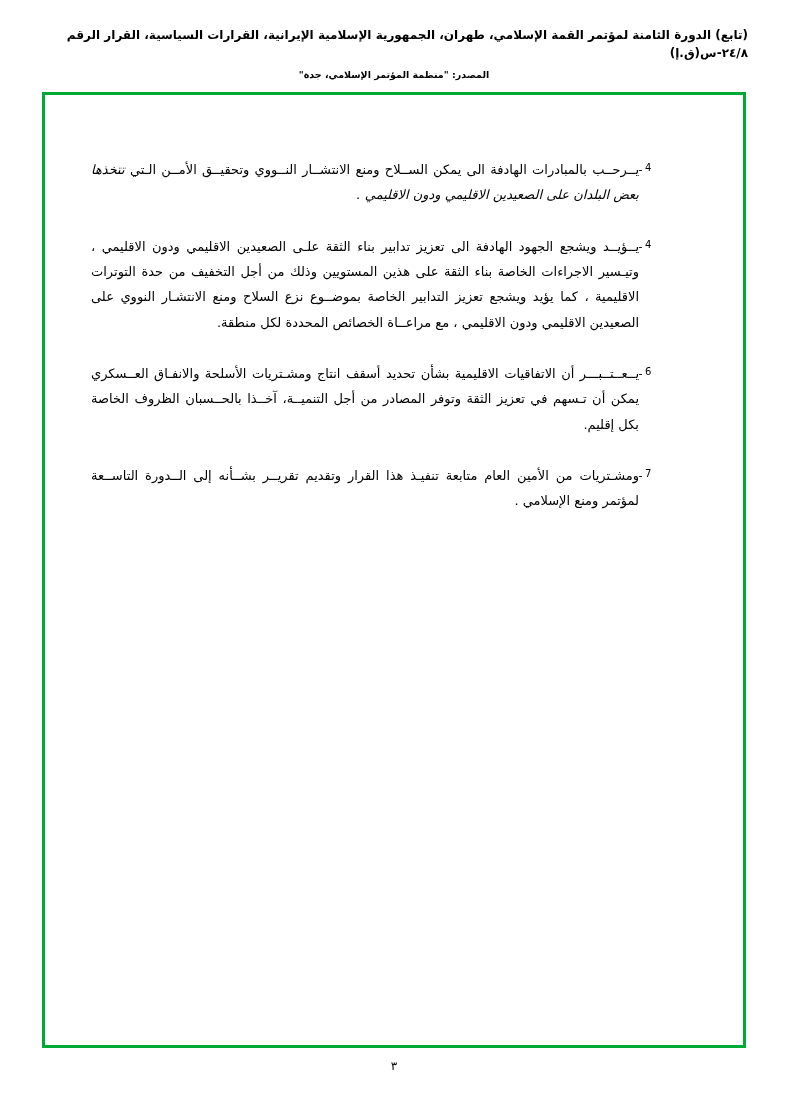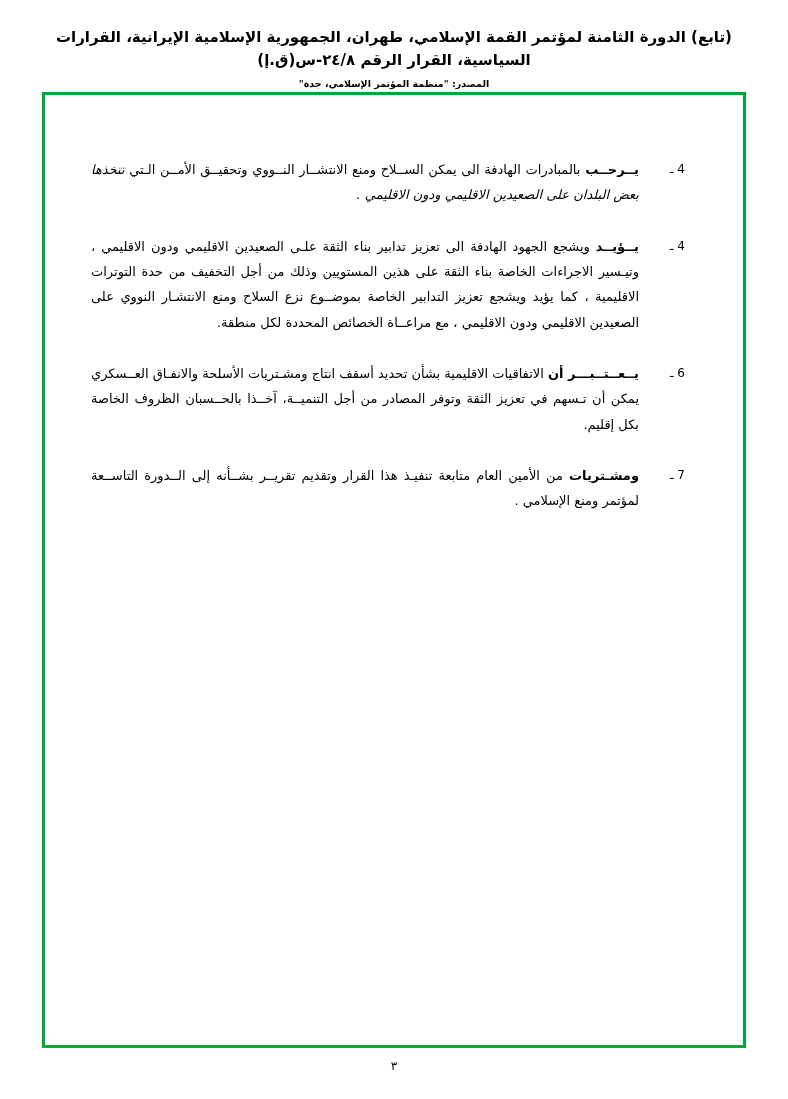--- a/index.html
+++ b/index.html
@@ -24,25 +24,26 @@
   
   .doc-header {
     position: absolute;
     top: 26px;
     left: 0;
     right: 0;
     text-align: center;
     direction: rtl;
   }
   .doc-header .header-line {
-    font-size: 15px;
+    font-size: 12px;
     font-weight: bold;
     line-height: 1.5;
     letter-spacing: 0;
     padding: 0 40px;
+    text-align: right;
   }
   .doc-header .source-line {
     font-size: 9.5px;
     font-weight: bold;
     margin-top: 7px;
     padding: 0 40px;
   }
 
   
   .frame {
@@ -68,38 +69,38 @@
   
   .clause {
     display: flex;
     flex-direction: row;
     align-items: flex-start;
     margin-bottom: 26px;
   }
   .clause-num {
     flex: 0 0 auto;
     width: 46px;
-    text-align: right;
-    font-size: 12px;
+    text-align: left;
+    font-size: 10px;
     line-height: 1.95;
     padding-top: 1px;
     white-space: nowrap;
     direction: rtl;
     unicode-bidi: plaintext;
   }
   .clause-body {
     flex: 1 1 auto;
     font-size: 13px;
     line-height: 1.95;
     text-align: justify;
     text-justify: inter-word;
     direction: rtl;
   }
   .clause-body .lead {
-    font-weight: bold;
+    font-weight: normal;
   }
   .clause-body .tail-italic {
     font-style: italic;
   }
 
   
   .clause-4 .clause-body { text-align: justify; }
   .clause-4 .tail-italic { font-style: italic; }
 
   

